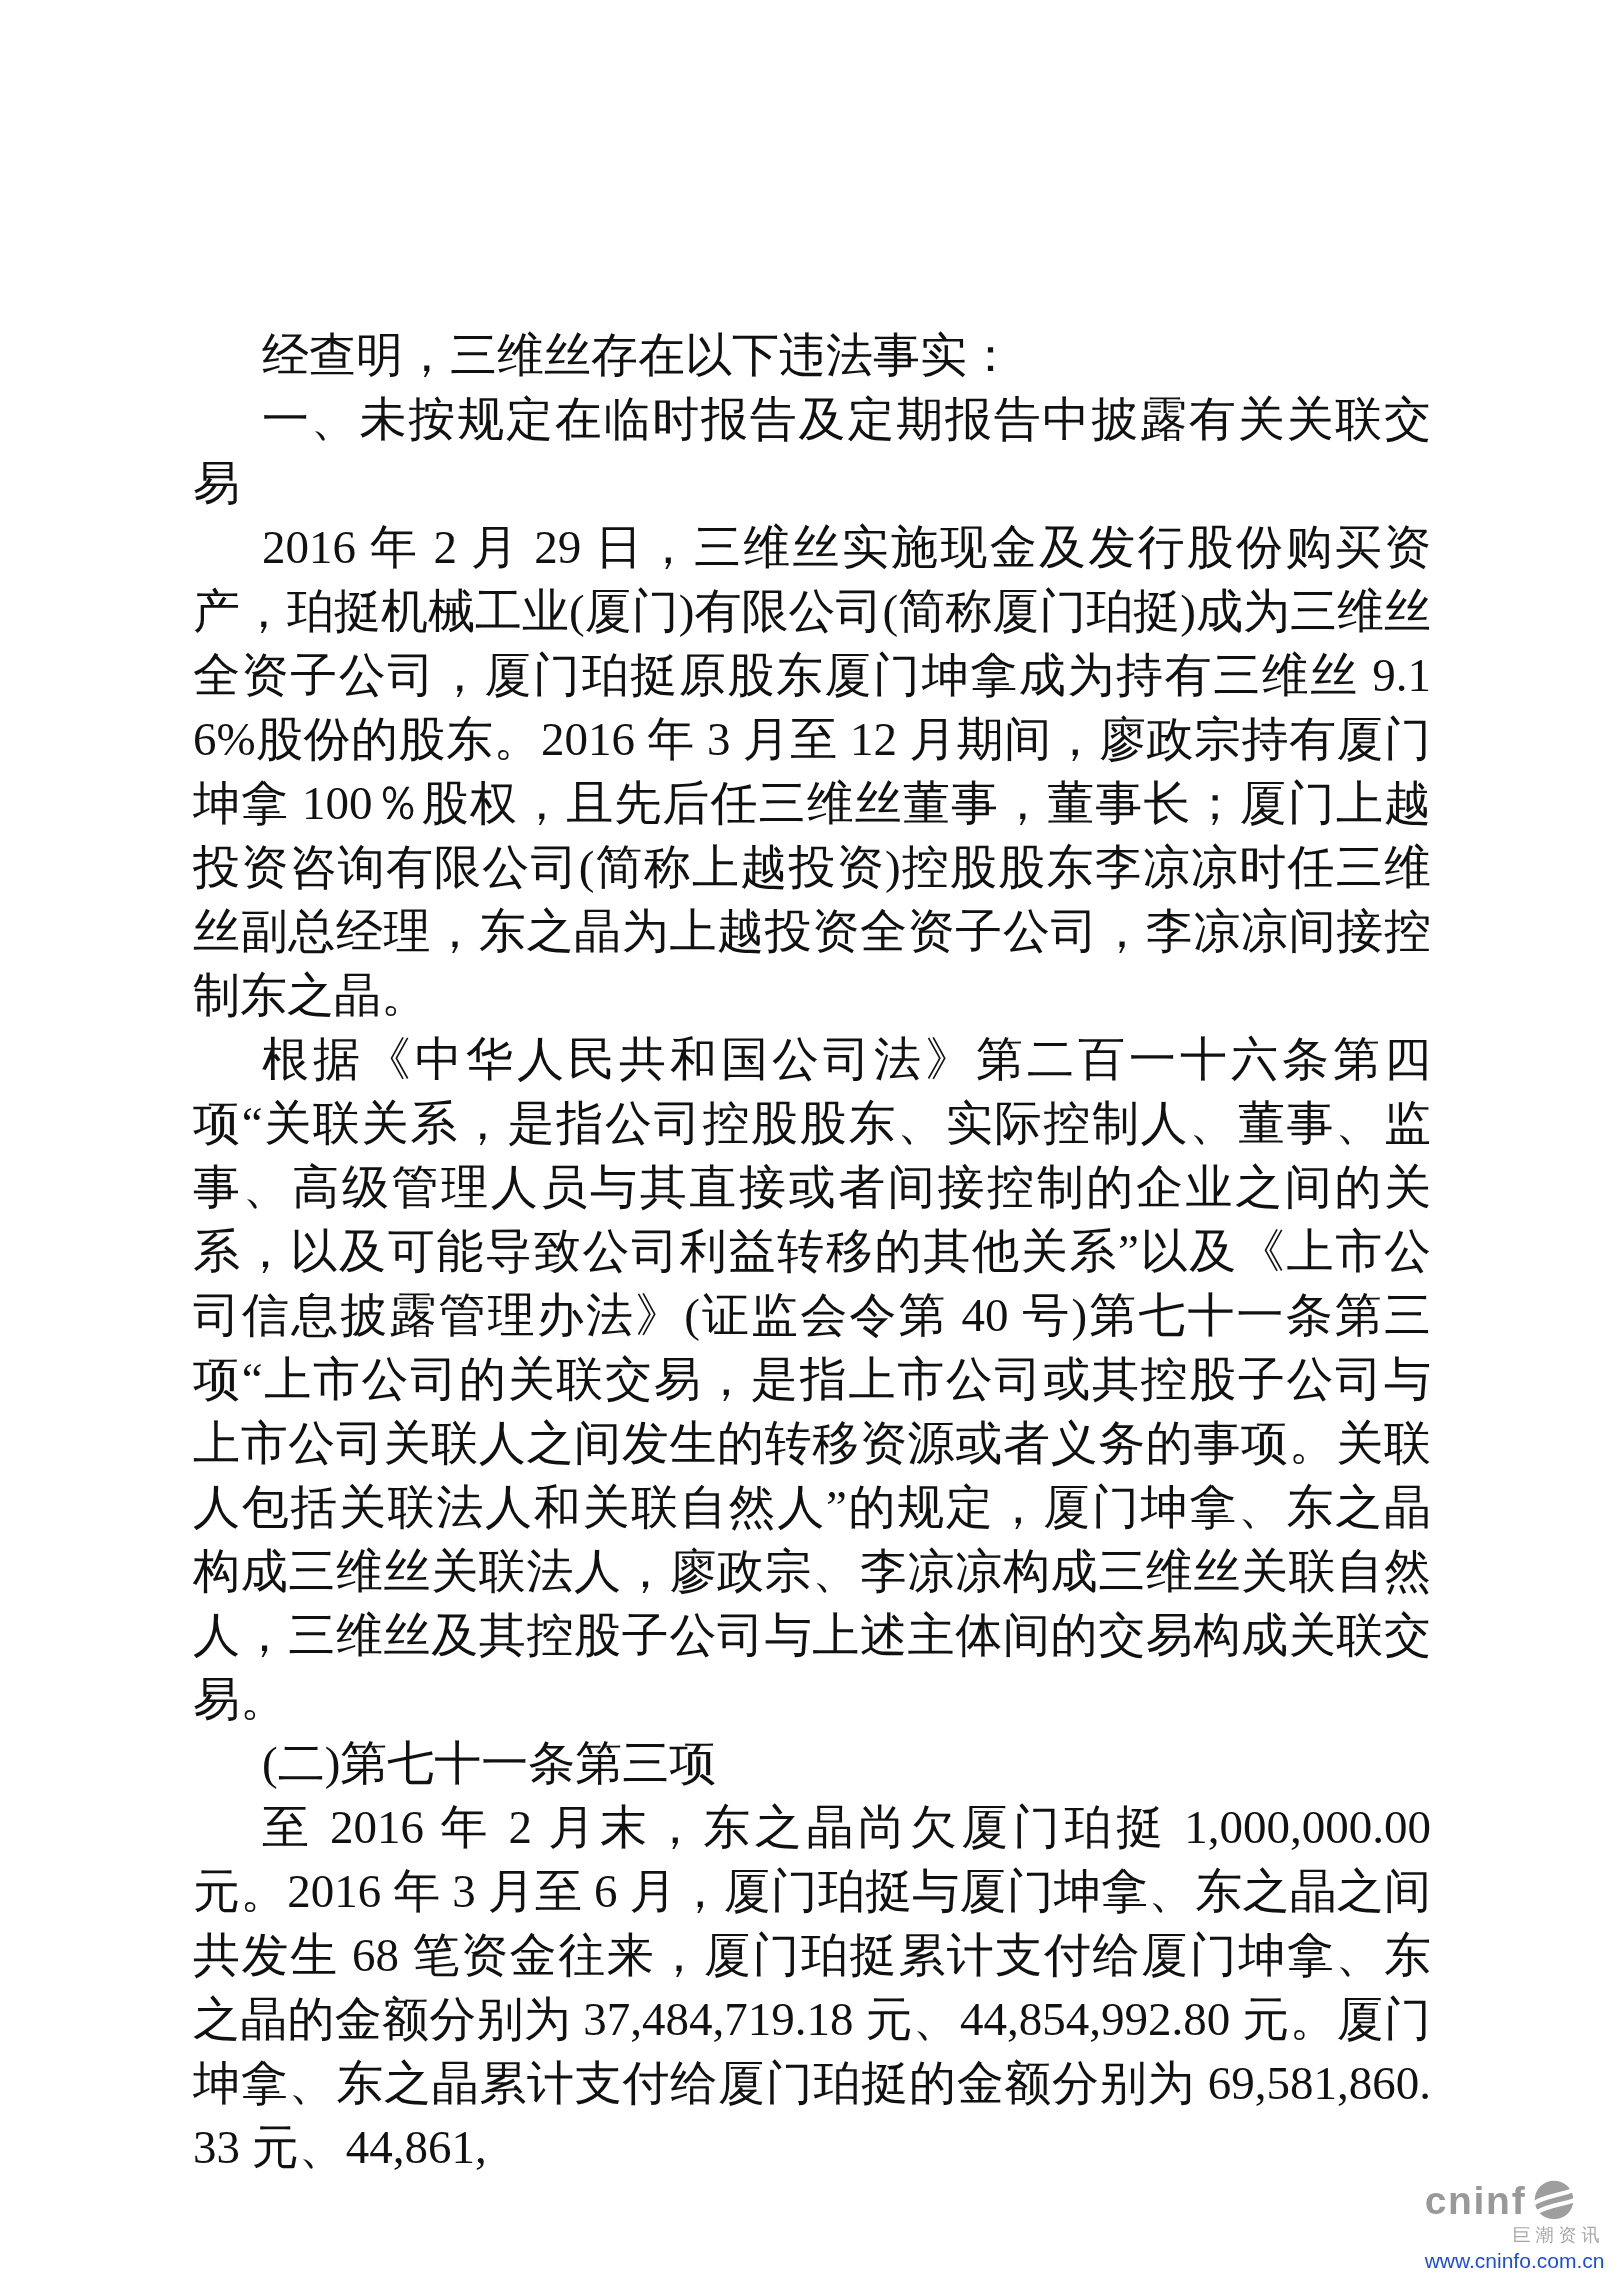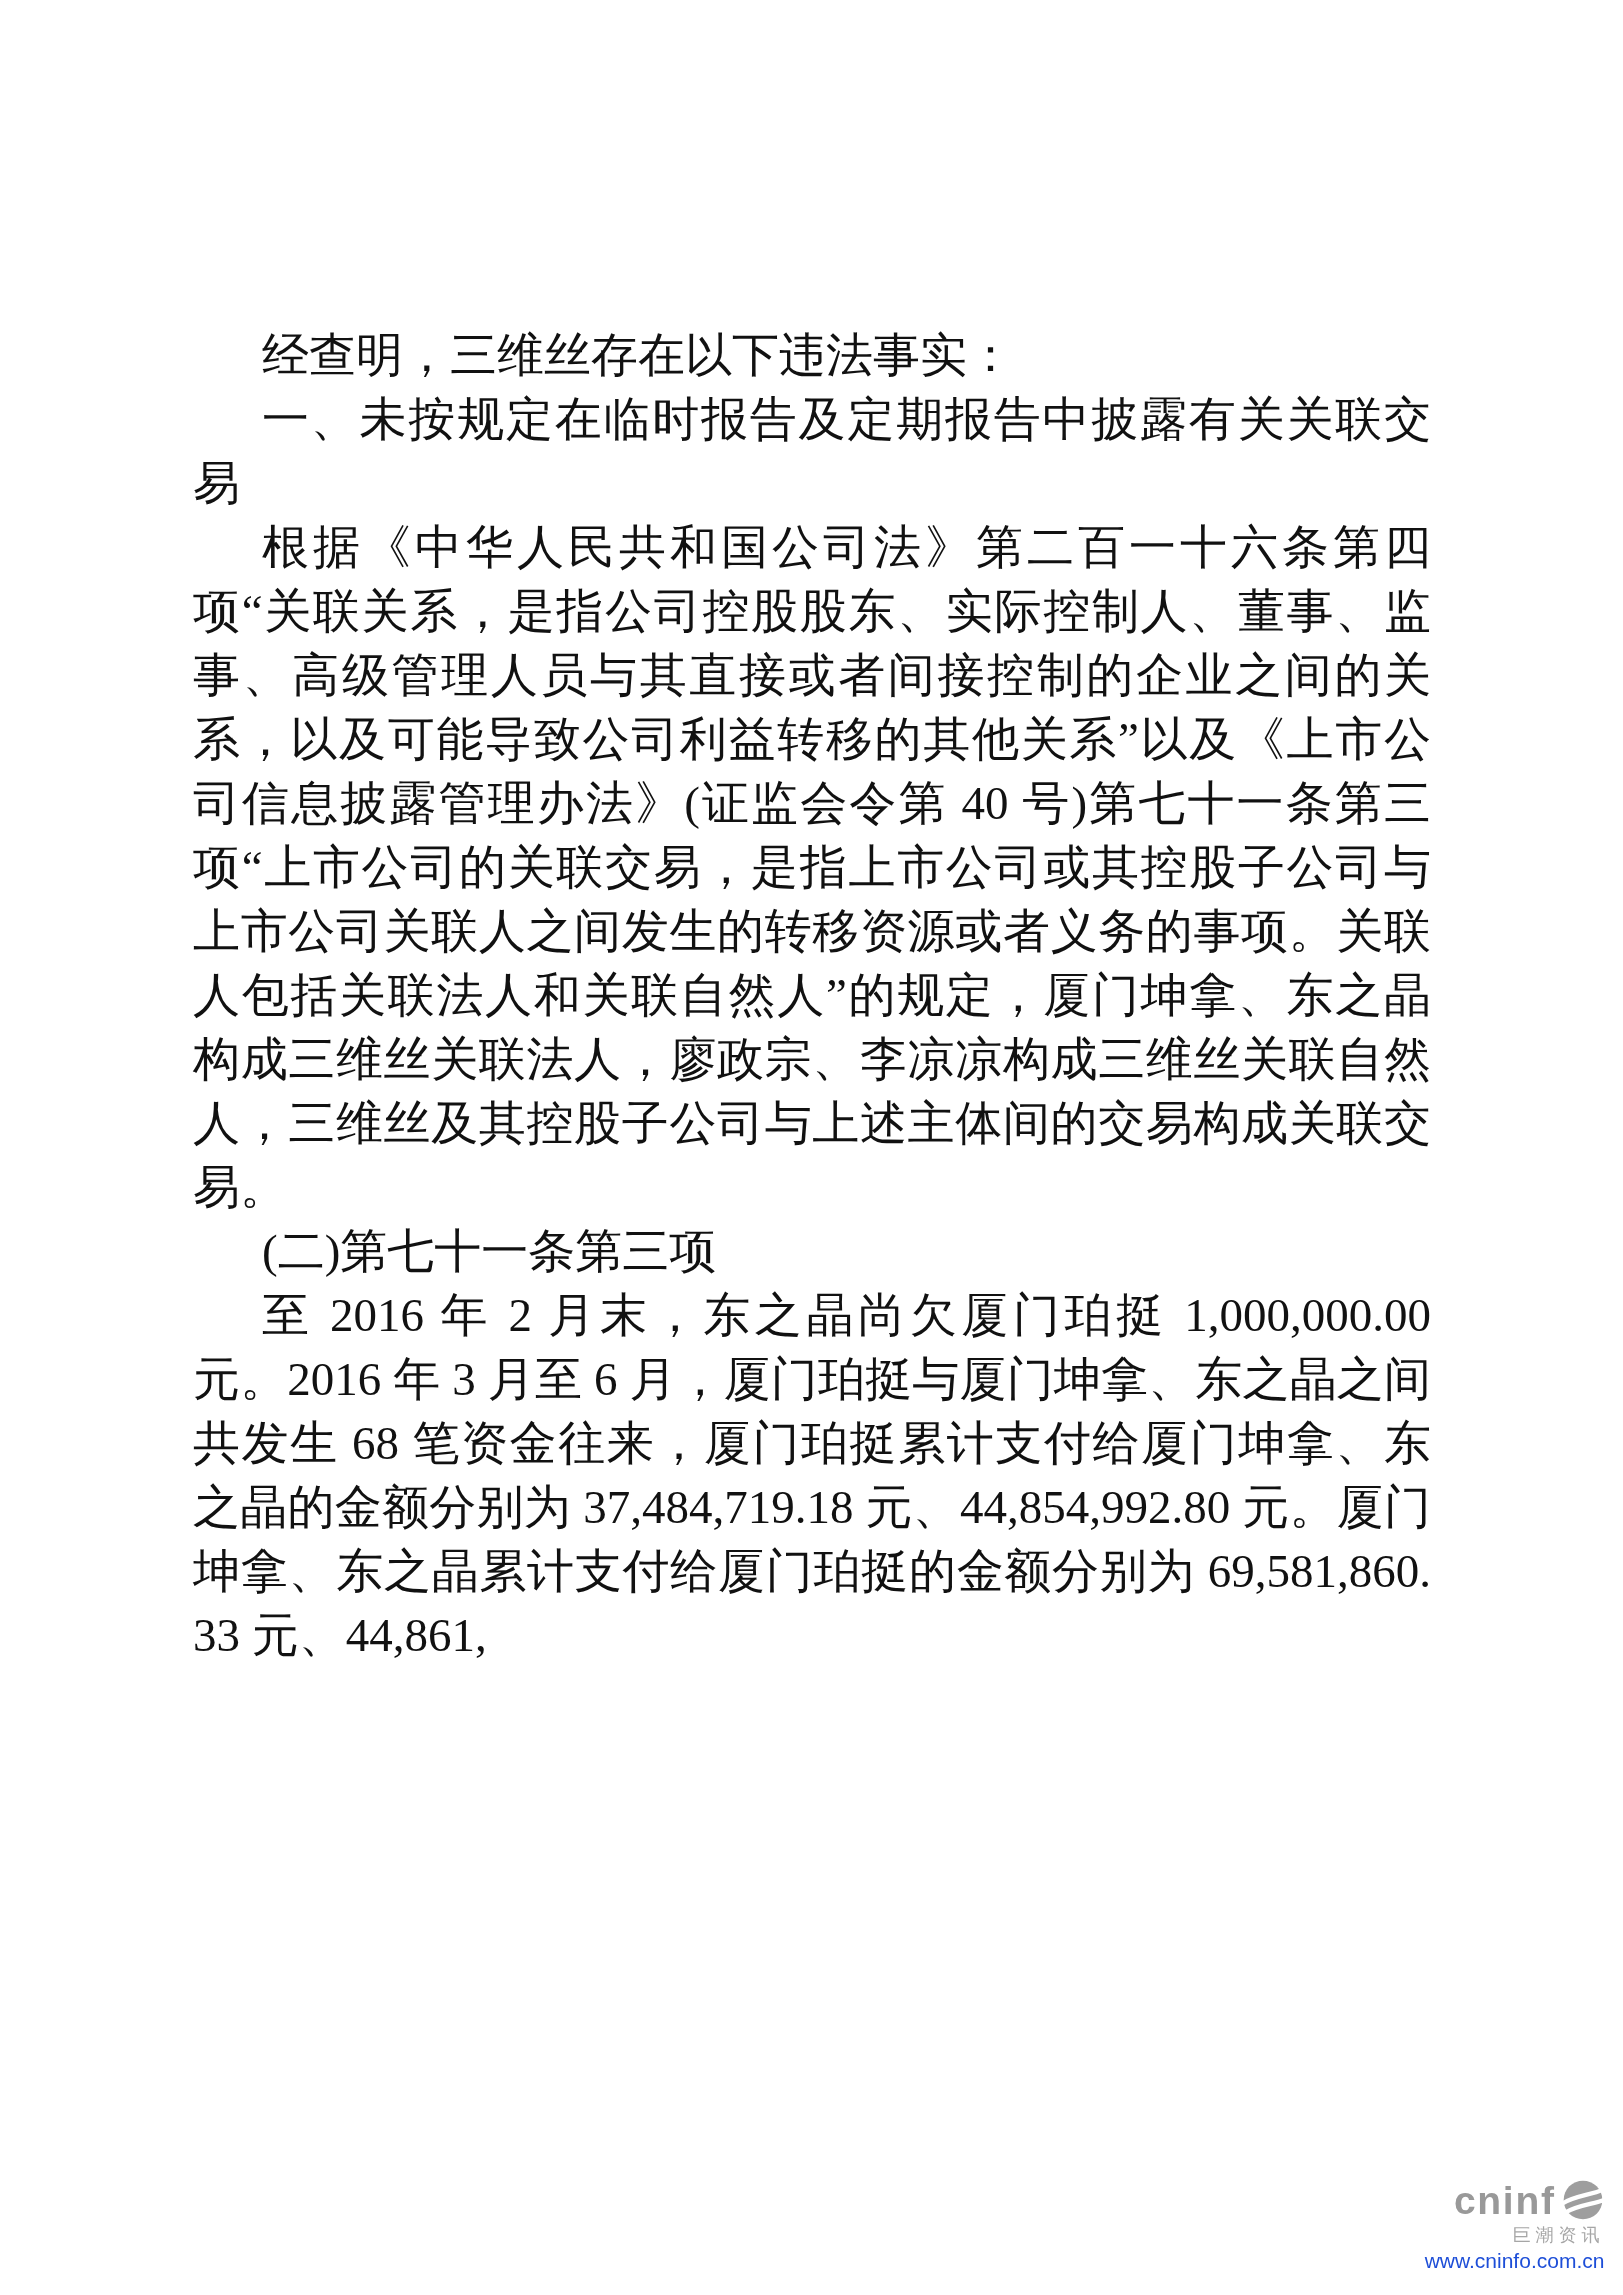--- a/index.html
+++ b/index.html
@@ -48,21 +48,20 @@
     position: absolute;
     right: 18.6px;
     bottom: 22px;
     text-align: right;
     font-family: "Liberation Sans", "DejaVu Sans", sans-serif;
     user-select: none;
   }
   .wm-row {
     display: flex;
     align-items: center;
-    justify-content: flex-end;
     gap: 6.8px;
   }
   .wm-logo {
     font-size: 39px;
     font-weight: bold;
     color: #999999;
     letter-spacing: 1.7px;
     line-height: 39px;
   }
   .wm-globe {
@@ -87,20 +86,21 @@
 <body>
 
 <div class="page">
   <div class="content">
 
     <p class="indent">经查明，三维丝存在以下违法事实：</p>
 
     <h2 class="indent heading-bold">一、未按规定在临时报告及定期报告中披露有关关联交易</h2>
 
 
+    <p class="indent sub1-para1">2016 年 2 月 29 日，三维丝实施现金及发行股份购买资产，珀挺机械工业(厦门)有限公司(简称厦门珀挺)成为三维丝全资子公司，厦门珀挺原股东厦门坤拿成为持有三维丝 9.16%股份的股东。2016 年 3 月至 12 月期间，廖政宗持有厦门坤拿 100％股权，且先后任三维丝董事，董事长；厦门上越投资咨询有限公司(简称上越投资)控股股东李凉凉时任三维丝副总经理，东之晶为上越投资全资子公司，李凉凉间接控制东之晶。</p>
 
     <p class="indent sub1-para2">根据《中华人民共和国公司法》第二百一十六条第四项“关联关系，是指公司控股股东、实际控制人、董事、监事、高级管理人员与其直接或者间接控制的企业之间的关系，以及可能导致公司利益转移的其他关系”以及《上市公司信息披露管理办法》(证监会令第 40 号)第七十一条第三项“上市公司的关联交易，是指上市公司或其控股子公司与上市公司关联人之间发生的转移资源或者义务的事项。关联人包括关联法人和关联自然人”的规定，厦门坤拿、东之晶构成三维丝关联法人，廖政宗、李凉凉构成三维丝关联自然人，三维丝及其控股子公司与上述主体间的交易构成关联交易。</p>
 
     <p class="indent sub2-title">(二)第七十一条第三项</p>
 
     <p class="indent sub2-para1">至 2016 年 2 月末，东之晶尚欠厦门珀挺 1,000,000.00 元。2016 年 3 月至 6 月，厦门珀挺与厦门坤拿、东之晶之间共发生 68 笔资金往来，厦门珀挺累计支付给厦门坤拿、东之晶的金额分别为 37,484,719.18 元、44,854,992.80 元。厦门坤拿、东之晶累计支付给厦门珀挺的金额分别为 69,581,860.33 元、44,861,</p>
 
   </div>
 
   <div class="watermark">

